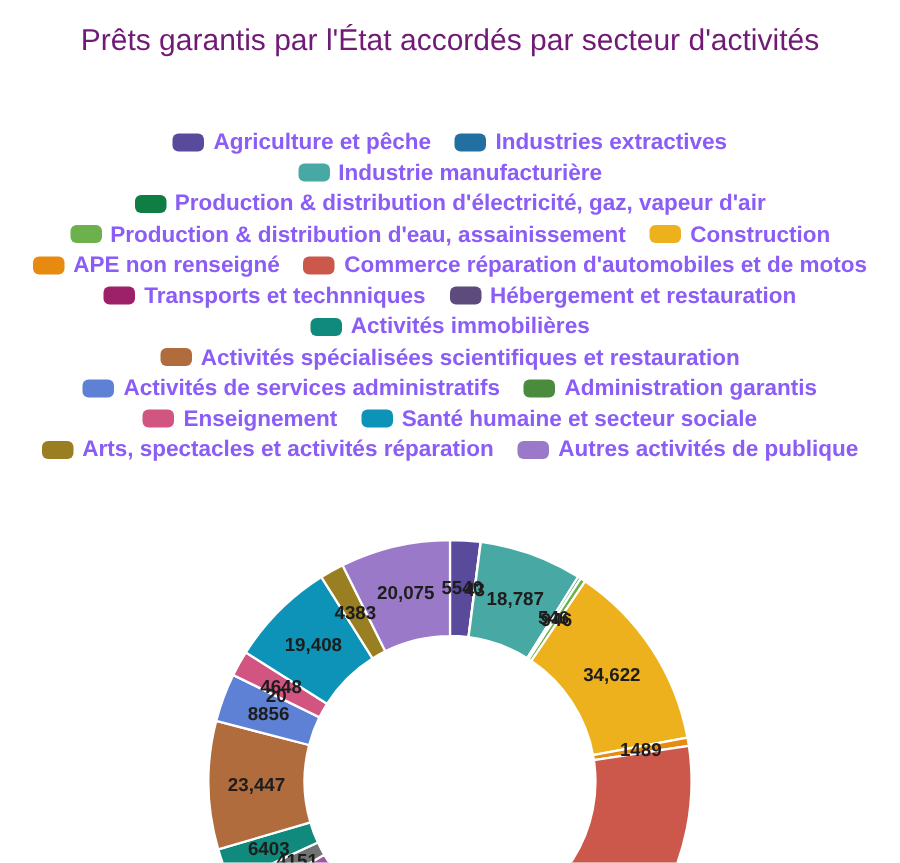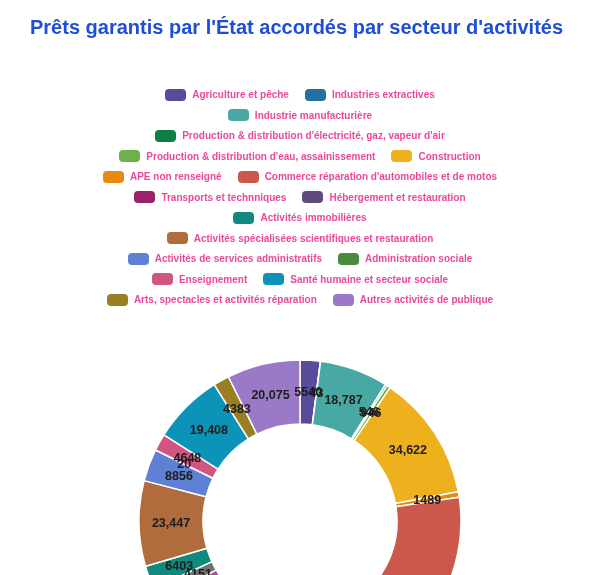--- a/index.html
+++ b/index.html
@@ -2,30 +2,30 @@
 <html><head>
 <meta charset="utf-8">
 <style>
   html,body{margin:0;padding:0;}
   body{
     width:600px;height:575px;background:#ffffff;overflow:hidden;position:relative;
     font-family:"Liberation Sans",sans-serif;
   }
   .title{
     position:absolute;top:14px;left:30px;width:540px;margin:0;
-    font-size:20px;line-height:1.3;font-weight:700;color:#1d4ed8;
+    text-align:center;font-size:20px;line-height:1.3;font-weight:400;color:#701a75;
   }
   .legend{position:absolute;top:86px;left:0;width:600px;}
   .legend-row{
     display:flex;justify-content:center;align-items:center;
     height:17px;margin-bottom:3.5px;
   }
   .legend-item{display:flex;align-items:center;margin:0 8px;cursor:pointer;}
   .swatch{width:21px;height:12px;border-radius:4px;display:inline-block;margin-right:6px;flex:0 0 auto;}
-  .legend-label{font-size:10px;font-weight:700;color:#ec4899;white-space:nowrap;}
+  .legend-label{font-size:15px;font-weight:700;color:#8b5cf6;white-space:nowrap;}
   #chart{position:absolute;top:345px;left:0;width:600px;height:230px;}
   #chart svg{display:block;}
   .slice{stroke:#ffffff;stroke-width:1.5;stroke-linejoin:round;cursor:pointer;}
   .slice-label{
     font-family:"Liberation Sans",sans-serif;font-size:12.5px;font-weight:700;fill:#1d1d1d;
   }
 </style>
 </head>
 <body>
 
@@ -96,21 +96,21 @@
         <span class="legend-label">Activités spécialisées scientifiques et restauration</span>
       </span>
     </div>
     <div class="legend-row">
       <span class="legend-item">
         <span class="swatch" style="background: rgb(94, 128, 213);"></span>
         <span class="legend-label">Activités de services administratifs</span>
       </span>
       <span class="legend-item">
         <span class="swatch" style="background: rgb(74, 139, 61);"></span>
-        <span class="legend-label">Administration sociale</span>
+        <span class="legend-label">Administration garantis</span>
       </span>
     </div>
     <div class="legend-row">
       <span class="legend-item">
         <span class="swatch" style="background: rgb(210, 84, 128);"></span>
         <span class="legend-label">Enseignement</span>
       </span>
       <span class="legend-item">
         <span class="swatch" style="background: rgb(12, 147, 183);"></span>
         <span class="legend-label">Santé humaine et secteur sociale</span>

